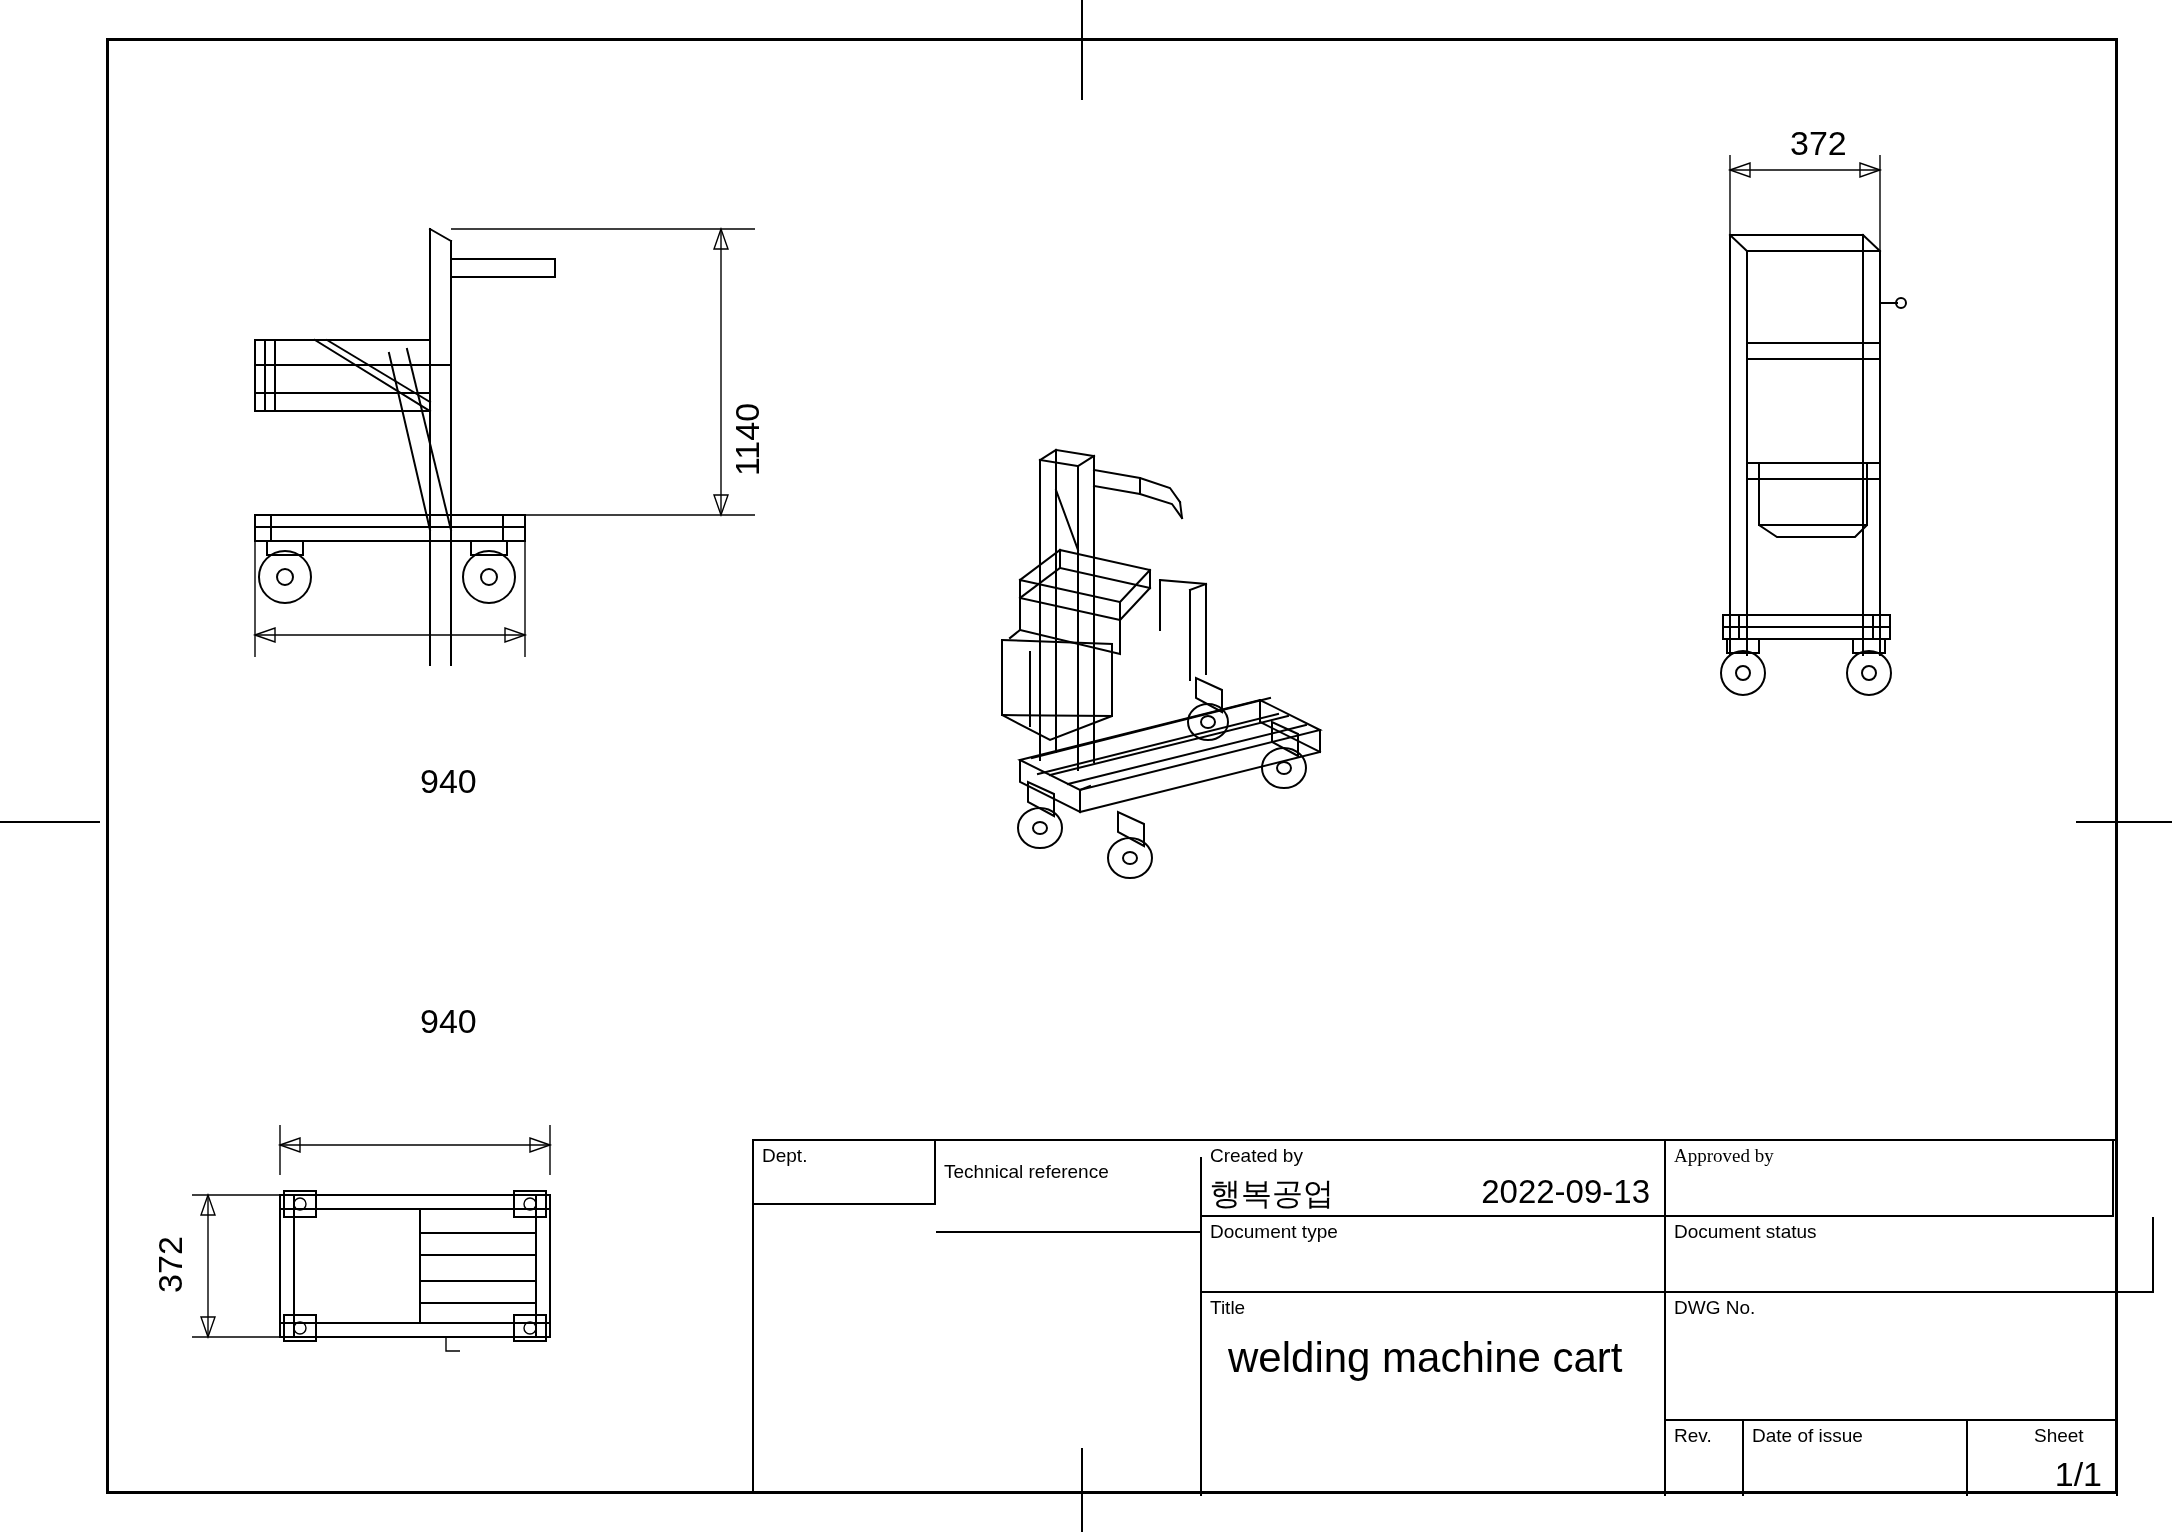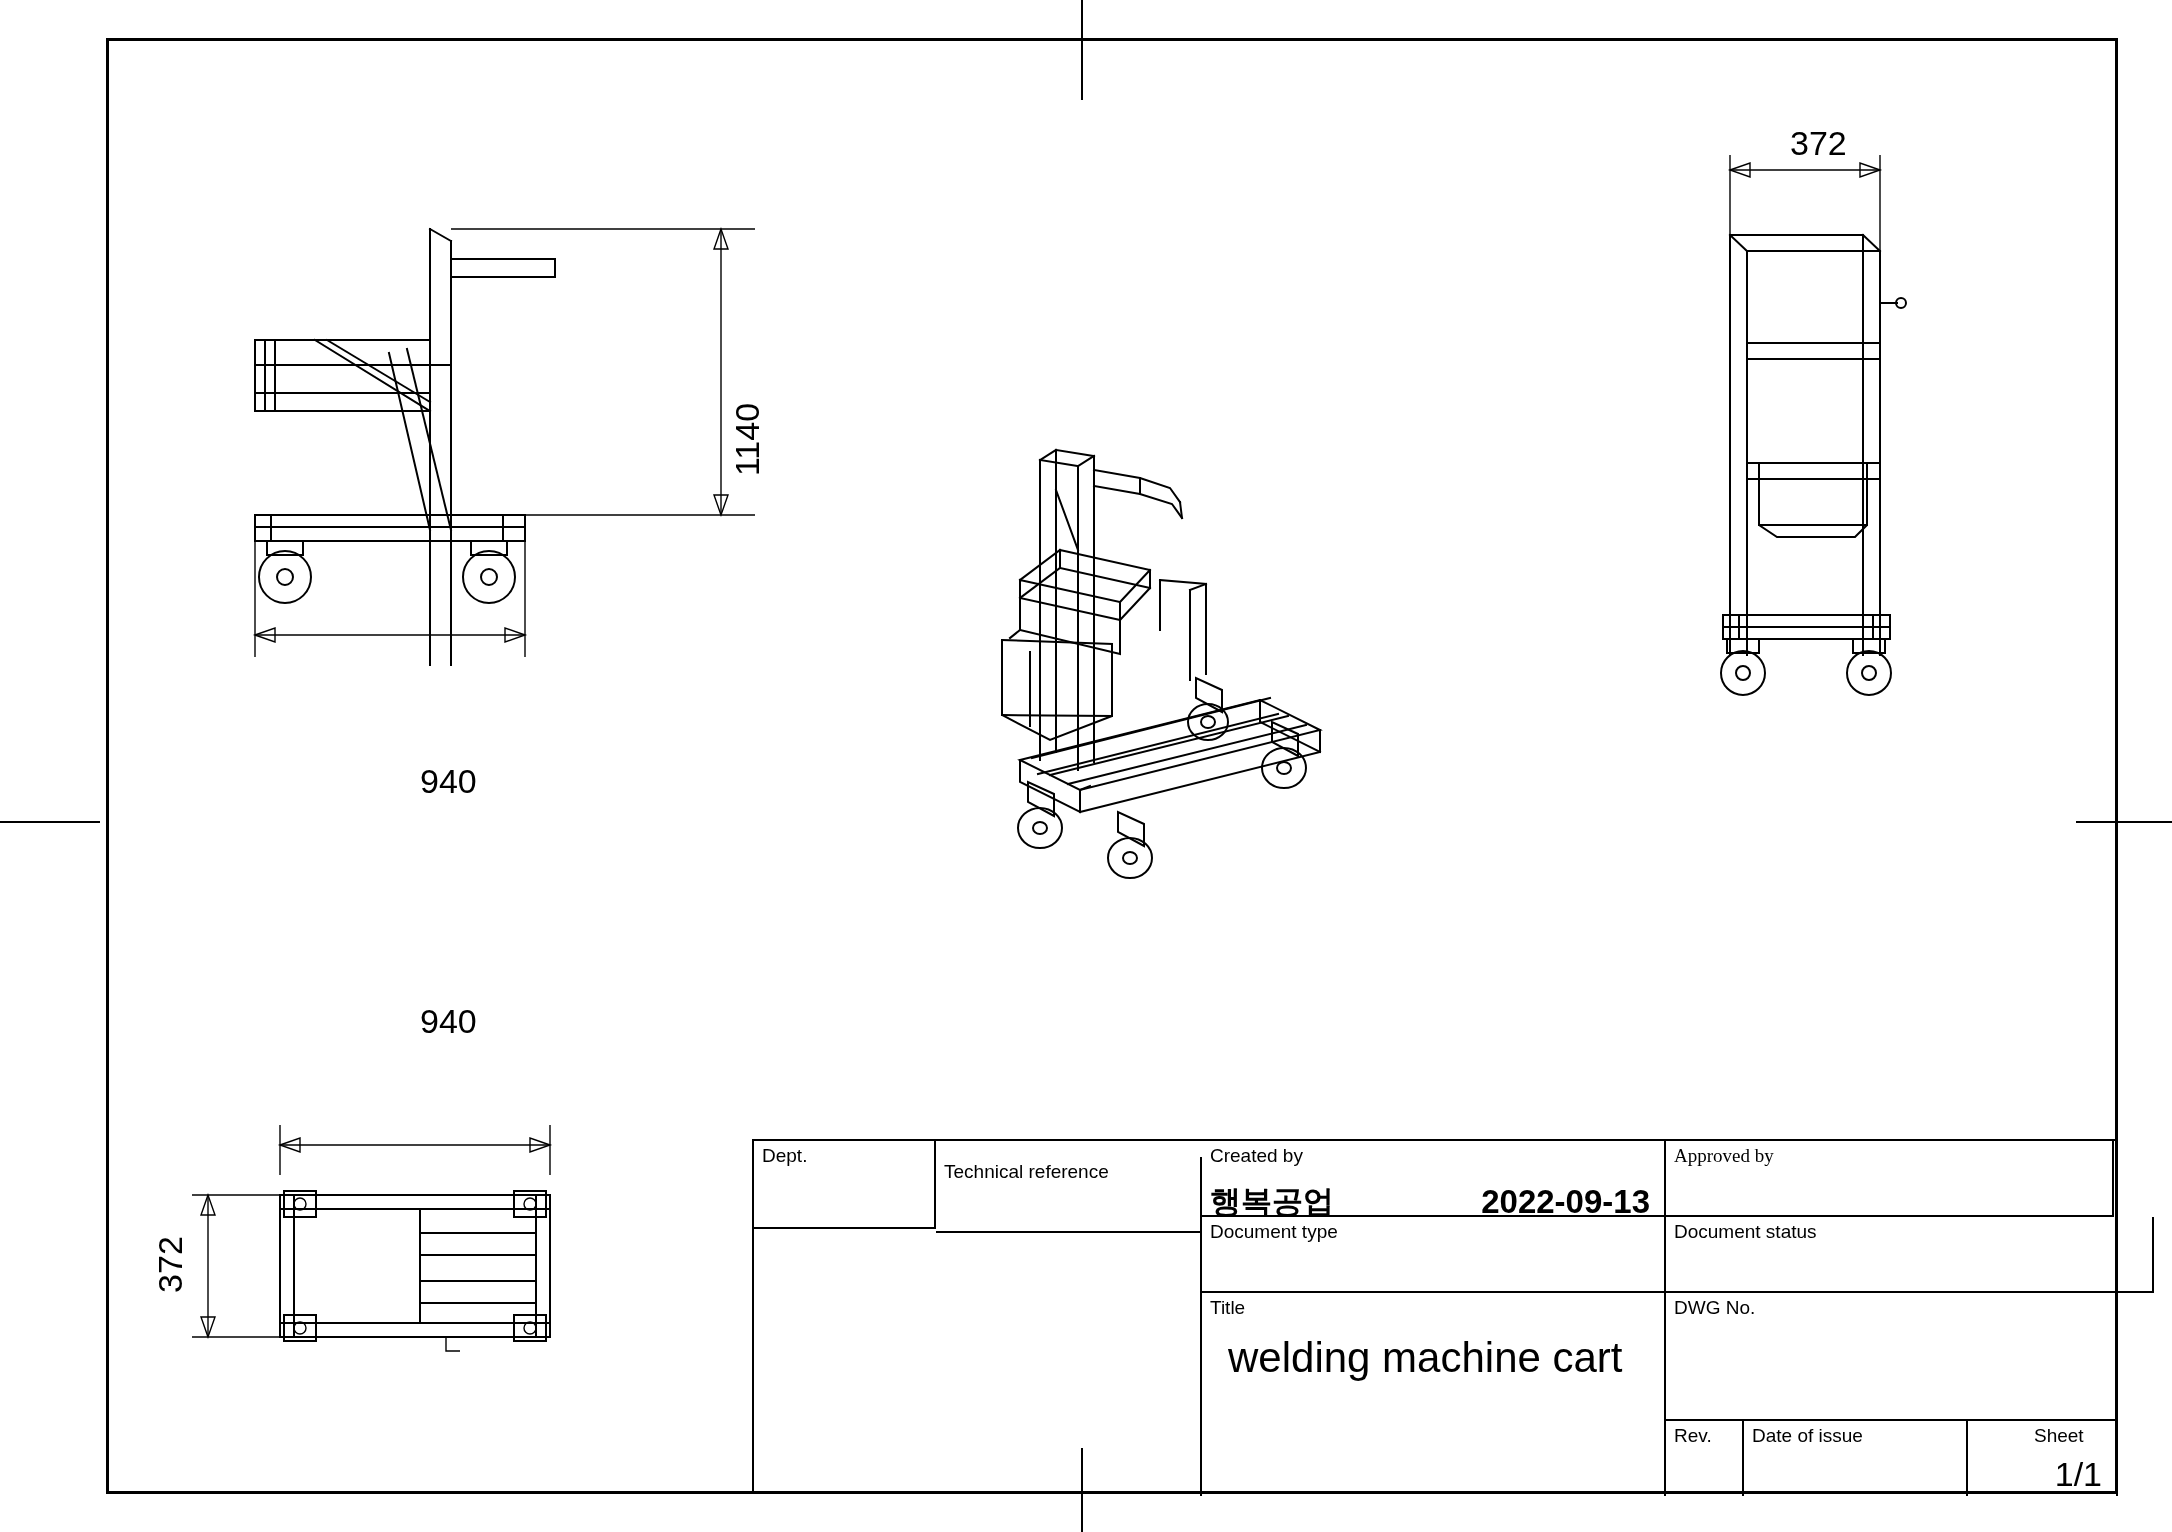--- a/index.html
+++ b/index.html
@@ -89,24 +89,23 @@
   }
   .tb-value-big {
     font-size: 42px;
     line-height: 50px;
     display: block;
     white-space: nowrap;
     margin-left: 18px;
   }
   .row-created {
     display: flex;
-    align-items: center;
+    align-items: flex-start;
     justify-content: space-between;
-    margin-top: 14px;
-    font-weight: bold;
+    margin-top: 6px;
   }
   .created-name { font-size: 31px; }
   .created-date { font-size: 33px; padding-right: 6px; }
   .sheet-val {
     font-size: 34px;
     text-align: right;
     margin-top: 8px;
     padding-right: 6px;
     display: block;
   }
@@ -328,21 +327,21 @@
       <ellipse class="ln" cx="264" cy="338" rx="22" ry="20"></ellipse>
       <ellipse class="ln" cx="264" cy="338" rx="7" ry="6"></ellipse>
       <path class="ln" d="M176 248 L176 268 L202 282 L202 260 Z"></path>
       <ellipse class="ln" cx="188" cy="292" rx="20" ry="18"></ellipse>
       <ellipse class="ln" cx="188" cy="292" rx="7" ry="6"></ellipse>
     </svg>
   </div>
 
   <div id="title-block">
 
-    <div class="tb-cell" style="left:0; top:0; width:182px; height:88px;">
+    <div class="tb-cell" style="left:0; top:0; width:182px; height:64px;">
       <span class="tb-label">Dept.</span>
       <span class="tb-value"></span>
     </div>
     <div class="tb-cell" style="left:182px; top:16px; width:266px; height:76px;">
       <span class="tb-label">Technical reference</span>
       <span class="tb-value"></span>
     </div>
     <div class="tb-cell" style="left:448px; top:0; width:464px; height:76px;">
       <span class="tb-label">Created by</span>
       <span class="row-created">

